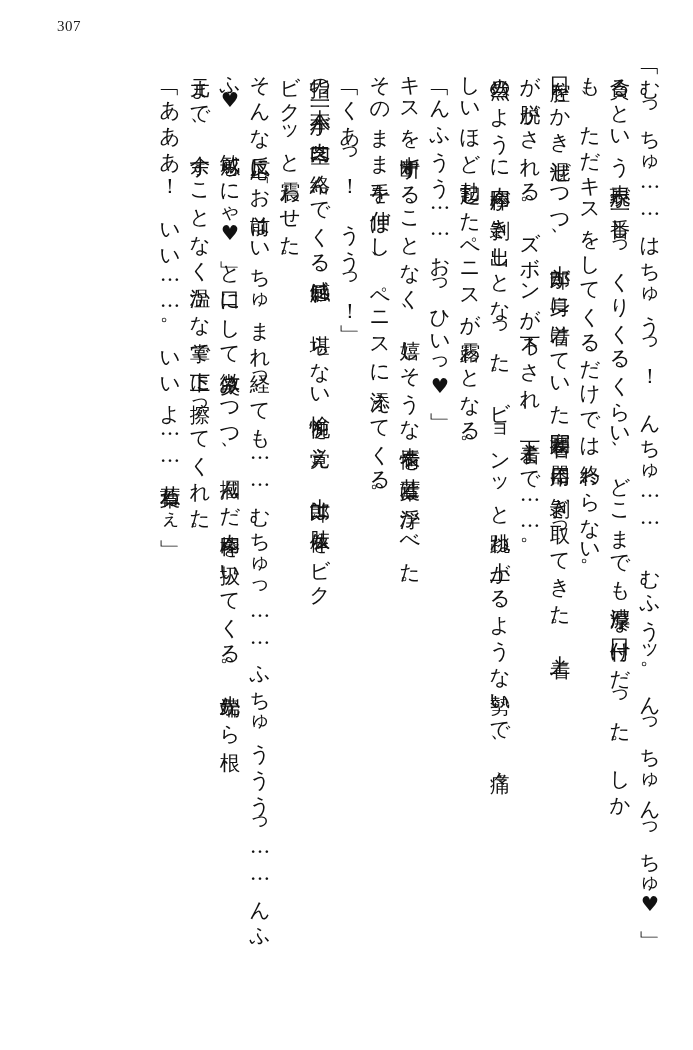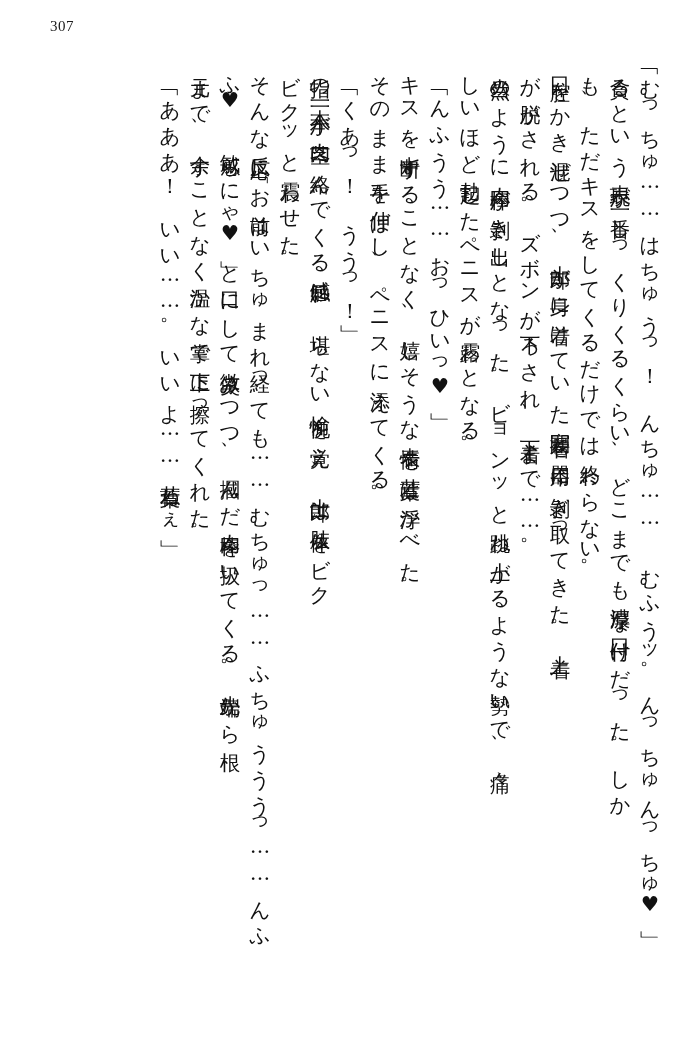--- a/index.html
+++ b/index.html
@@ -15,21 +15,21 @@
     position: relative;
     width: 693px;
     height: 1050px;
     background: #ffffff;
     overflow: hidden;
     box-sizing: border-box;
   }
   .page-number {
     position: absolute;
     top: 18px;
-    left: 50px;
+    left: 57px;
     font-size: 15px;
     letter-spacing: 0.5px;
     color: #1a1a1a;
     font-family: "Liberation Serif", "DejaVu Serif", serif;
   }
   .text-block {
     position: absolute;
     top: 62px;
     left: 30px;
     width: 630px;

